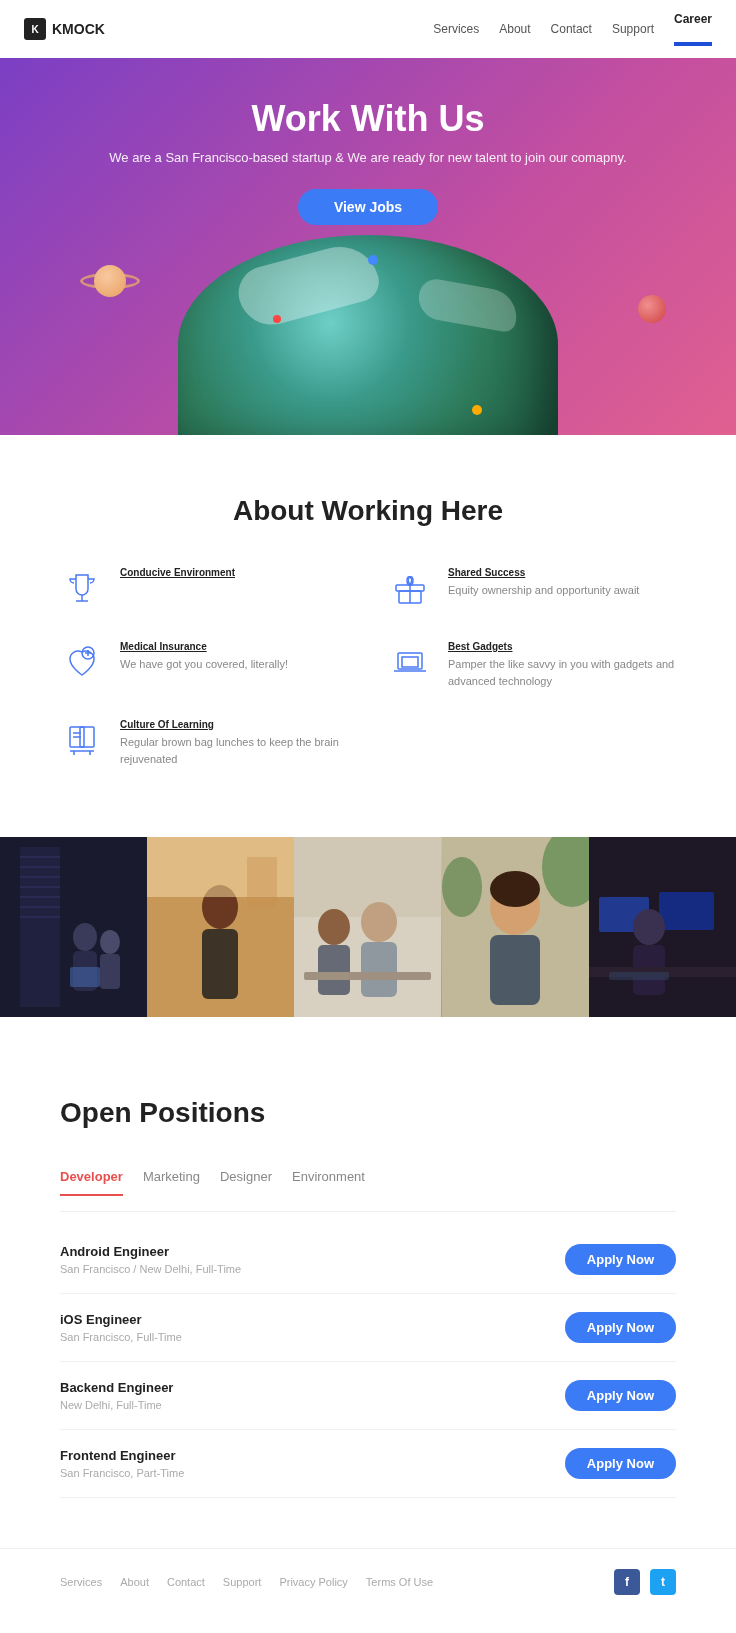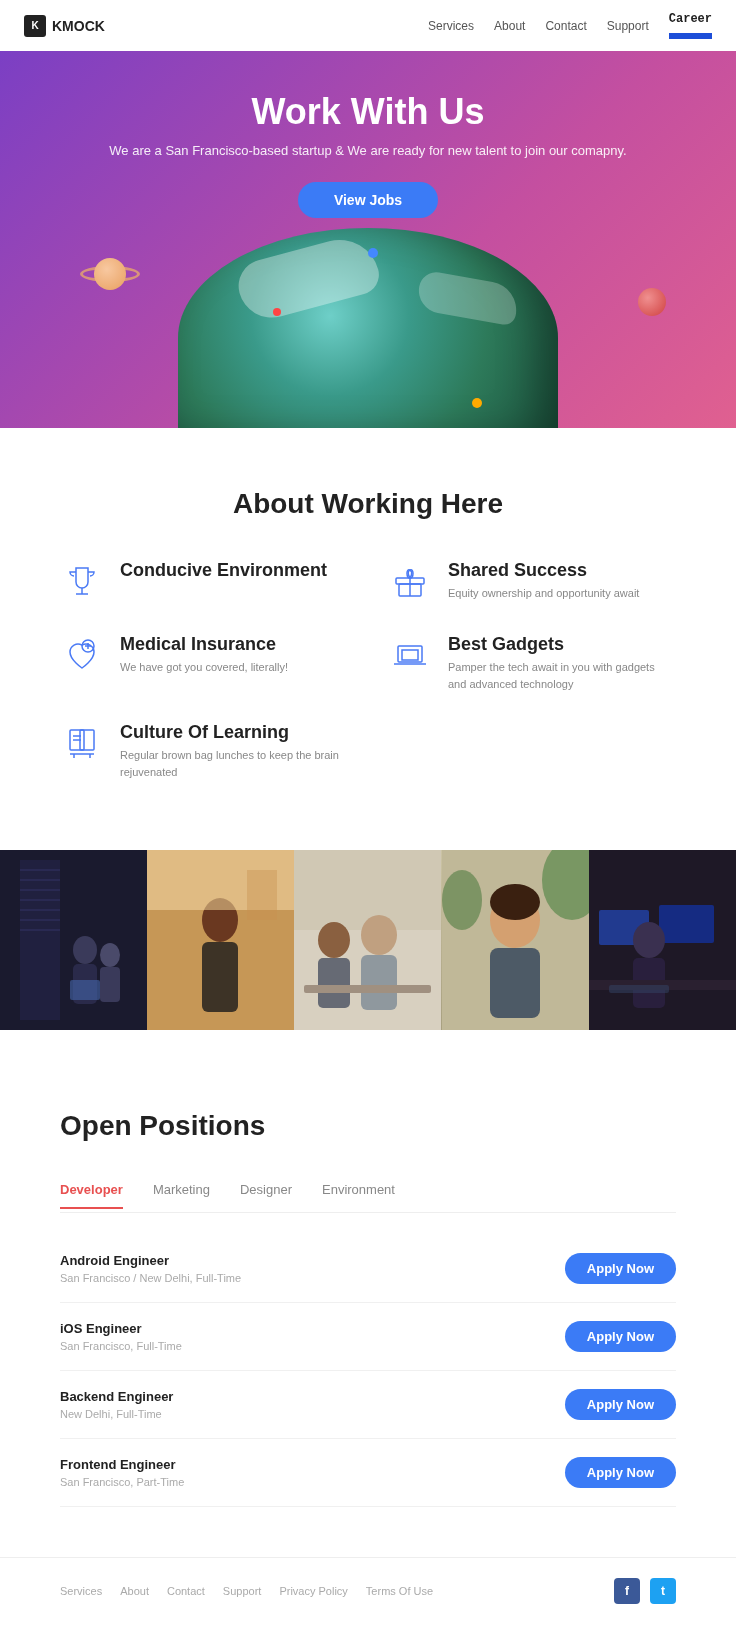--- a/index.html
+++ b/index.html
@@ -11,21 +11,21 @@
       padding: 12px 24px; background: #fff; position: relative; z-index: 10;
     }
     .nav-logo { display: flex; align-items: center; gap: 6px; font-weight: 700; font-size: 14px; color: #222; }
     .nav-logo-icon {
       width: 22px; height: 22px; background: #222; border-radius: 3px;
       display: flex; align-items: center; justify-content: center;
       color: #fff; font-size: 10px; font-weight: 900;
     }
     .nav-links { display: flex; gap: 20px; align-items: center; font-size: 12px; color: #555; }
     .nav-links a { text-decoration: none; color: #555; cursor: pointer; }
-    .nav-links a.active { color: #222; font-weight: 600; border-bottom: 6px solid #1d4ed8; padding-bottom: 7px; font-family: Liberation Mono, monospace; }
+    .nav-links a.active { color: #222; font-weight: 600; border-bottom: 4px solid #1d4ed8; padding-bottom: 16px; }
 
     
     .hero {
       background: linear-gradient(135deg, #7b3fc4 0%, #c44fa0 60%, #e06090 100%);
       min-height: 300px; display: flex; flex-direction: column;
       align-items: center; justify-content: flex-end;
       padding: 40px 20px 0; position: relative; overflow: hidden;
     }
     .hero-title { color: #fff; font-size: 36px; font-weight: 700; text-align: center; margin-bottom: 10px; }
     .hero-subtitle { color: rgba(255,255,255,0.9); font-size: 13px; text-align: center; margin-bottom: 24px; }
@@ -92,35 +92,35 @@
 
     
     .about-section { padding: 60px 60px 40px; text-align: center; }
     .section-title { font-size: 28px; font-weight: 600; color: #222; margin-bottom: 40px; }
     .features-grid { display: grid; grid-template-columns: 1fr 1fr; gap: 30px 40px; text-align: left; }
     .feature-item { display: flex; align-items: flex-start; gap: 16px; }
     .feature-icon {
       width: 44px; height: 44px; flex-shrink: 0; display: flex; align-items: center; justify-content: center;
     }
     .feature-icon svg { width: 36px; height: 36px; }
-    .feature-text h4 { font-size: 18px; font-weight: 600; color: #222; margin-bottom: 4px; }
+    .feature-text h4 { font-size: 10px; font-weight: 600; color: #222; margin-bottom: 4px; text-decoration: underline; }
     .feature-text p { font-size: 11px; color: #888; line-height: 1.5; }
 
     
     .photos-strip { display: flex; width: 100%; height: 180px; overflow: hidden; margin: 30px 0; }
     .photo-panel { flex: 1; overflow: hidden; position: relative; }
     .photo-1 { background: linear-gradient(135deg, #1a1a2e 0%, #2a2a4e 40%, #1a1a2e 100%); }
     .photo-2 { background: linear-gradient(135deg, #2a1f0a 0%, #c8a060 50%, #8a6030 100%); }
     .photo-3 { background: linear-gradient(135deg, #e8e0d0 0%, #c8c0a0 50%, #a8a080 100%); }
     .photo-4 { background: linear-gradient(135deg, #d0c8b0 0%, #b0a880 50%, #908860 100%); }
     .photo-5 { background: linear-gradient(135deg, #1a1520 0%, #2a2030 50%, #1a1520 100%); }
 
     
     .positions-section { padding: 50px 60px; }
-    .positions-tabs { display: flex; gap: 30px; margin-bottom: 22px; border-bottom: 1px solid #eee; padding-bottom: 4px; }
+    .positions-tabs { display: flex; gap: 20px; margin-bottom: 14px; border-bottom: 1px solid #eee; padding-bottom: 16px; }
     .tab-item {
       font-size: 13px; color: #888; cursor: pointer; padding-bottom: 10px;
       border-bottom: 2px solid transparent; margin-bottom: -1px;
     }
     .tab-item.active { color: #e85050; border-bottom: 2px solid #e85050; font-weight: 600; }
     .job-item {
       display: flex; justify-content: space-between; align-items: flex-end;
       padding: 18px 0; border-bottom: 1px solid #f0f0f0;
     }
     .job-title { font-size: 13px; font-weight: 600; color: #222; margin-bottom: 4px; }
@@ -240,21 +240,21 @@
     <div class="feature-item">
       <div class="feature-icon">
         <svg viewBox="0 0 36 36" fill="none" stroke="#4a7af5" stroke-width="1.5">
           <rect x="6" y="8" width="24" height="16" rx="1"></rect>
           <path d="M2 26h32"></path>
           <rect x="10" y="12" width="16" height="10"></rect>
         </svg>
       </div>
       <div class="feature-text">
         <h4>Best Gadgets</h4>
-        <p>Pamper the tech await in you with gadgets and advanced technology</p>
+        <p>Pamper the like savvy in you with gadgets and advanced technology</p>
       </div>
     </div>
 
     <div class="feature-item">
       <div class="feature-icon">
         <svg viewBox="0 0 36 36" fill="none" stroke="#4a7af5" stroke-width="1.5">
           <rect x="6" y="4" width="14" height="20" rx="1"></rect>
           <rect x="16" y="4" width="14" height="20" rx="1"></rect>
           <line x1="6" y1="28" x2="30" y2="28"></line>
           <path d="M10 28v4M26 28v4"></path>

